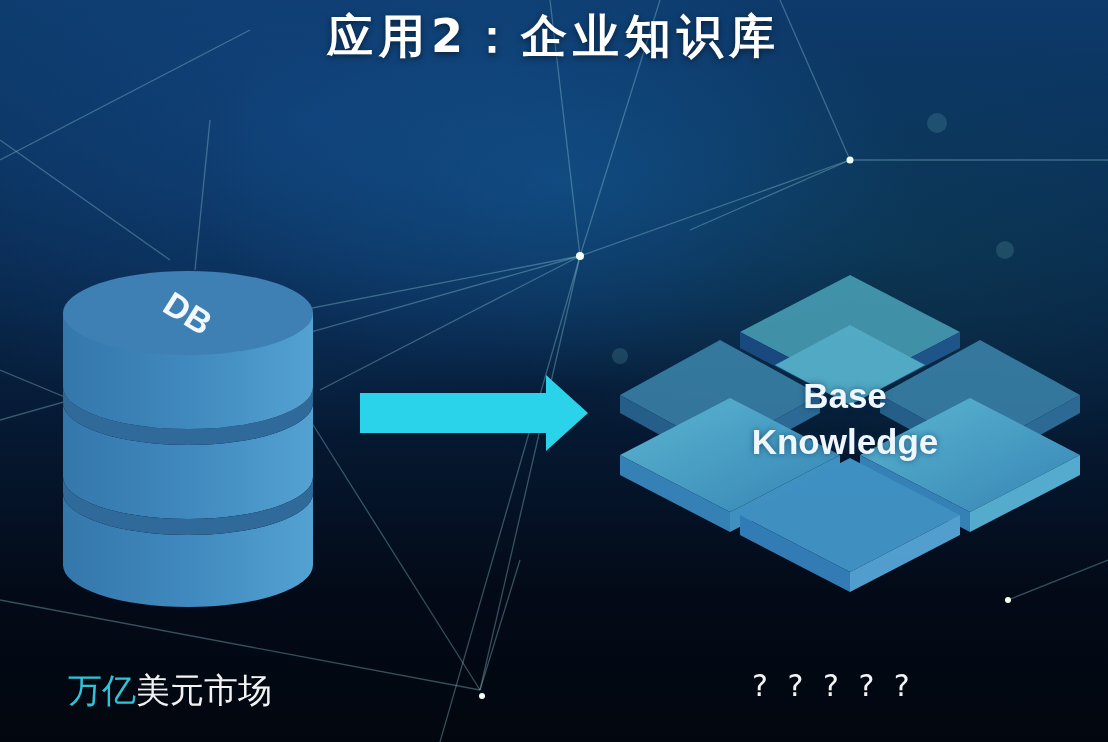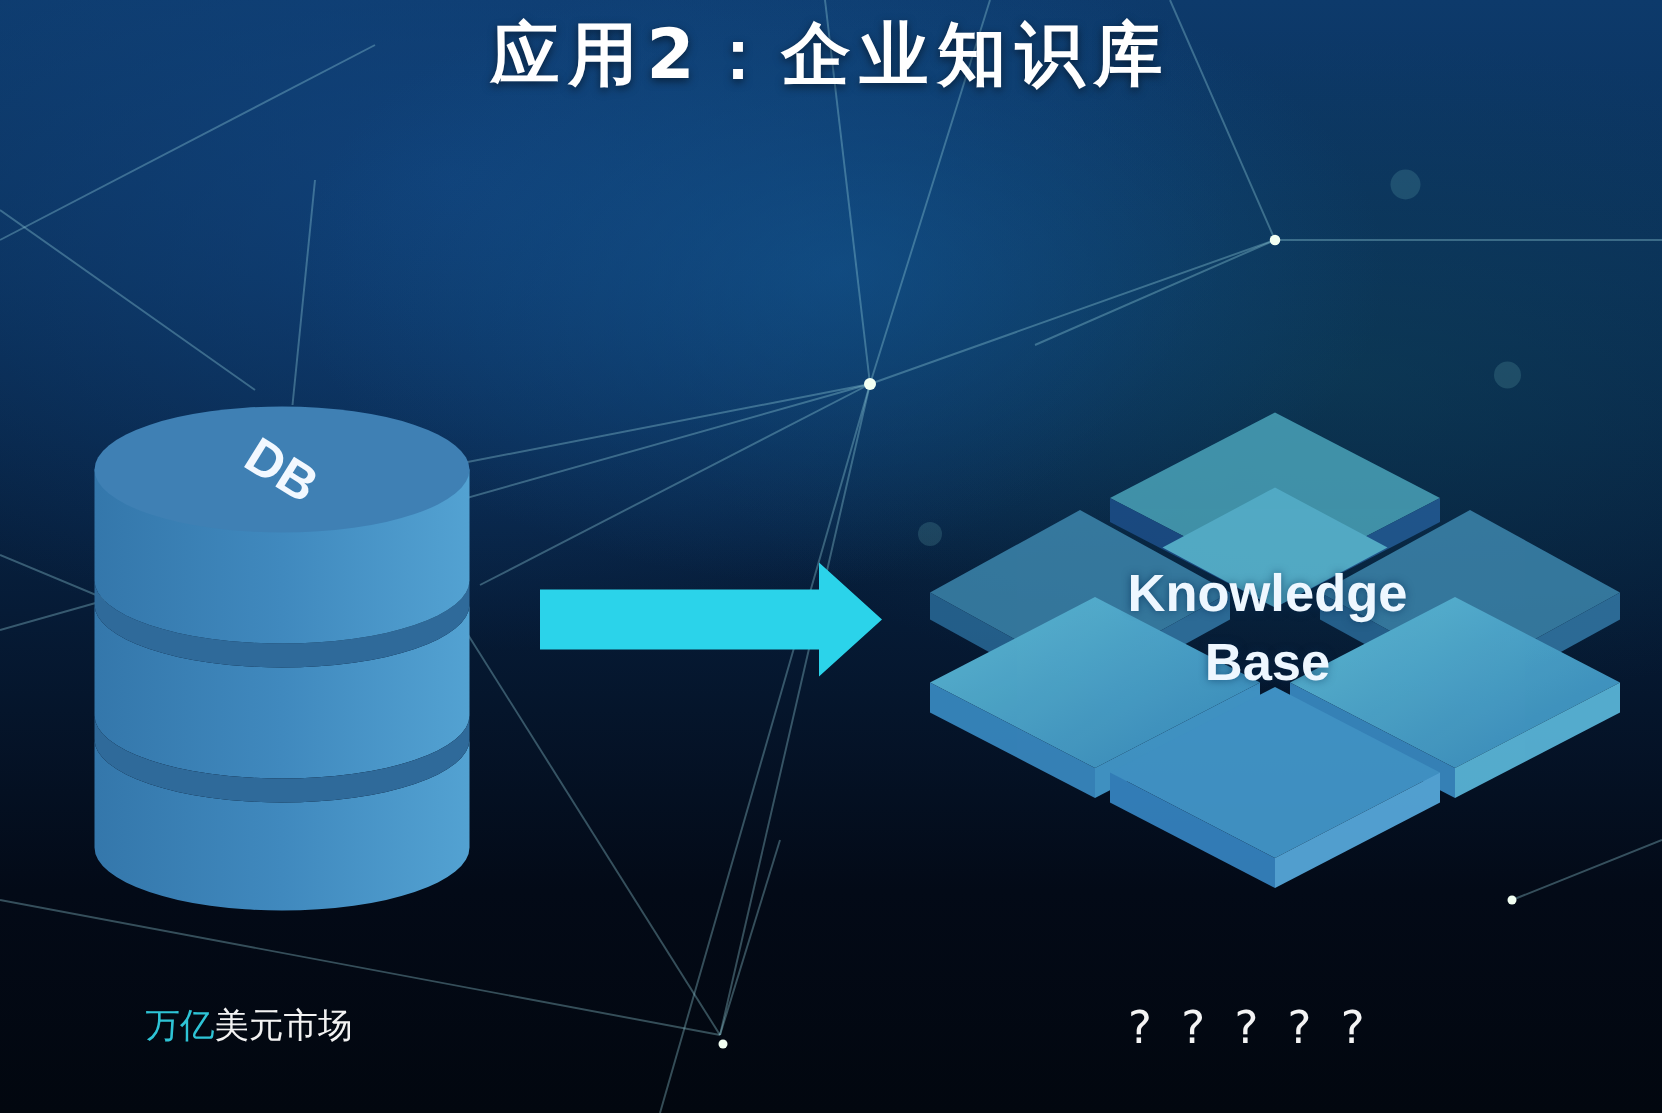--- a/index.html
+++ b/index.html
@@ -21,21 +21,21 @@
   .db { position:absolute; left:55px; top:265px; width:265px; height:345px; }
   .arrow { position:absolute; left:358px; top:373px; width:232px; height:80px; }
   .kb { position:absolute; left:605px; top:270px; width:490px; height:330px; }
   .kb-label {
     position:absolute; left:700px; top:373px; width:290px; text-align:center;
     font-family:"Liberation Sans", sans-serif; font-weight:bold; font-size:35px;
     line-height:46px; color:#eef7ff; text-shadow:0 0 6px rgba(0,40,80,0.6);
   }
   .market {
     position:absolute; left:68px; top:668px;
-    font-family:Liberation Mono, monospace; font-size:23px; color:#f2f2f2;margin-left:29px;
+    font-family:Liberation Mono, monospace; font-size:34px; color:#f2f2f2;
   }
   .market .hl { color:#2ec4d6; }
   .qs {
     position:absolute; left:752px; top:668px;
     font-family:"DejaVu Sans", sans-serif; font-size:30px; color:#f4f4f4;
     word-spacing:10px;
   }
 </style>
 </head>
 <body>
@@ -135,22 +135,22 @@
       <polygon points="255,185 365,242 365,262 255,205" fill="#3e94cf"></polygon>
       <polygon points="475,185 365,242 365,262 475,205" fill="#63c6ea"></polygon>
 
       <polygon points="135,245 245,188 355,245 245,302" fill="#4aa6dd"></polygon>
       <polygon points="135,245 245,302 245,322 135,265" fill="#3b8fd0"></polygon>
       <polygon points="355,245 245,302 245,322 355,265" fill="#5fb8ee"></polygon>
     </g>
   </svg>
 
   <div class="kb-label">
+    <div>Base</div>
     <div>Knowledge</div>
-    <div>Base</div>
   </div>
 
   <div class="market">
     <span class="hl">万亿</span><span>美元市场</span>
   </div>
 
   <div class="qs">? ? ? ? ?</div>
 </div>
 
 </body></html>

